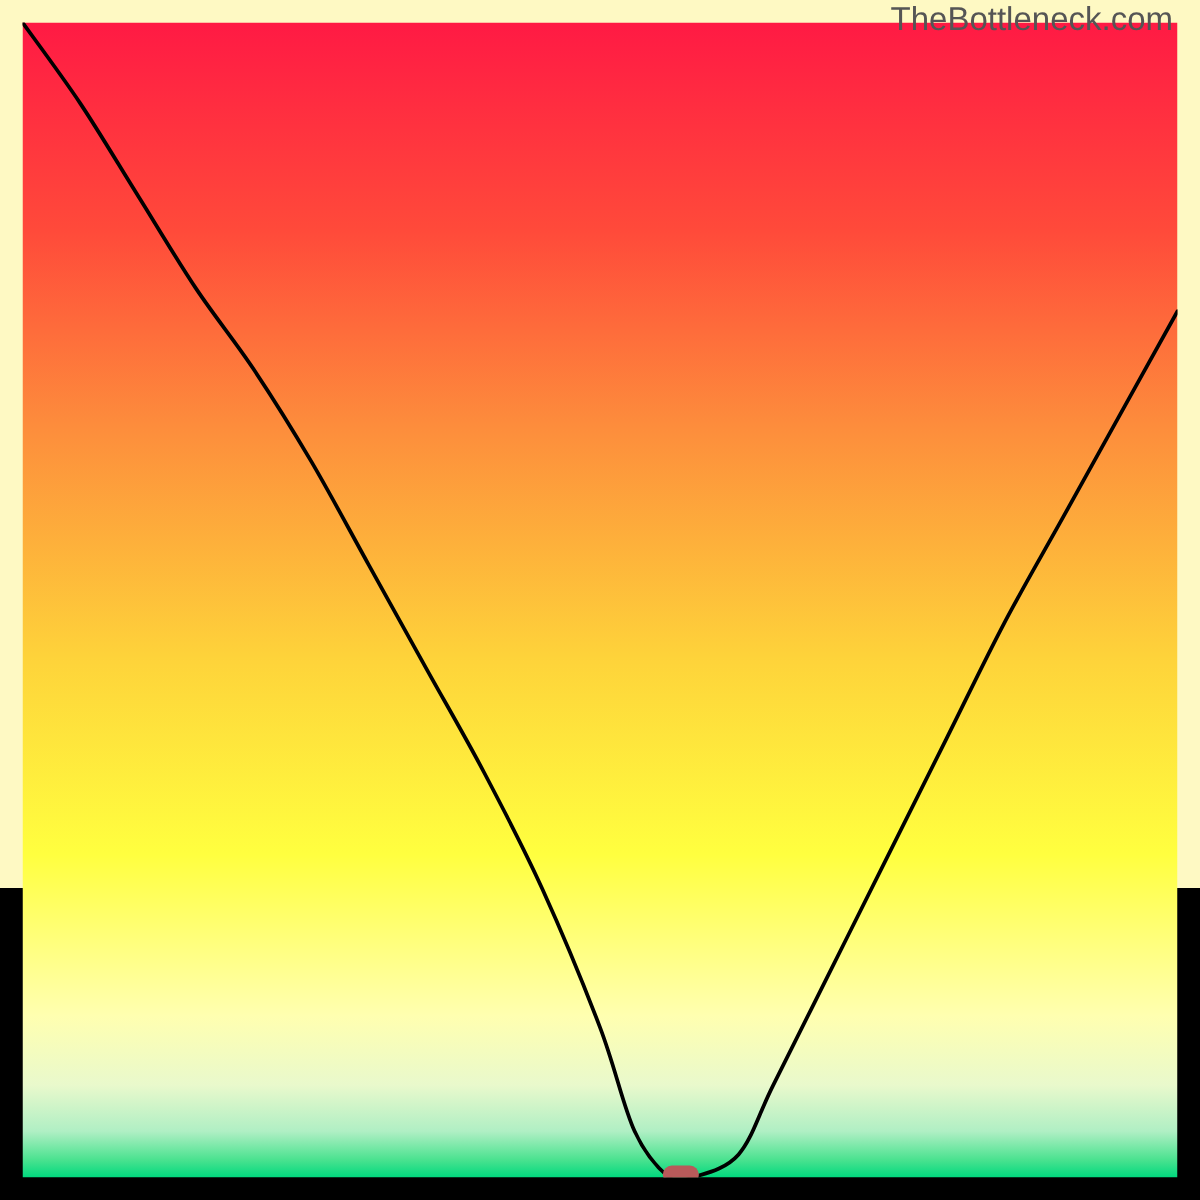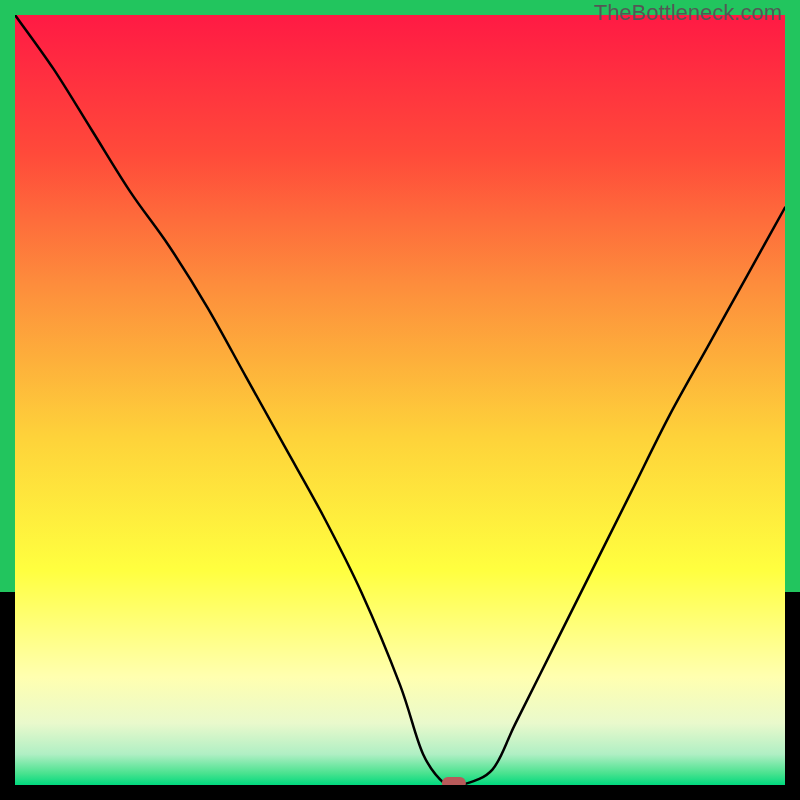--- a/index.html
+++ b/index.html
@@ -8,21 +8,21 @@
     width: 800px;
     height: 800px;
     background: #000;
     overflow: hidden;
     font-family: Arial, sans-serif;
   }
   .outer {
     width: 800px;
     height: 592px;
     position: relative;
-    background: #22c55e;
+    background: #fef9c3;
   }
   .chart-wrap {
     position: absolute;
     left: 15px;
     top: 15px;
     width: 770px;
     height: 770px;
   }
   .watermark {
     position: absolute;

